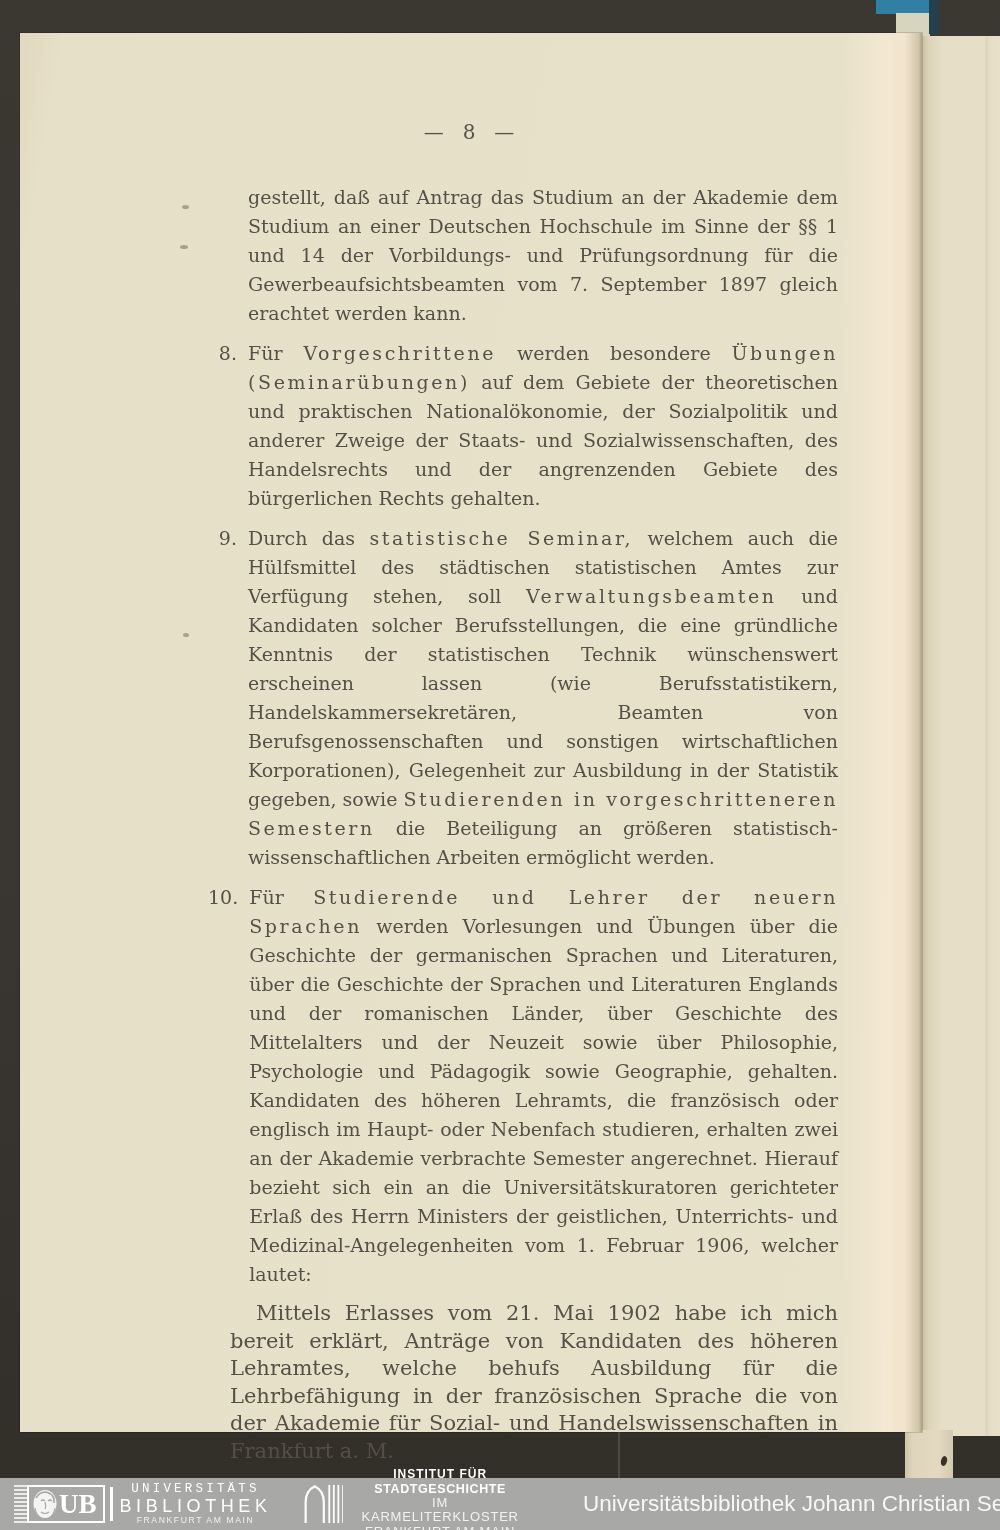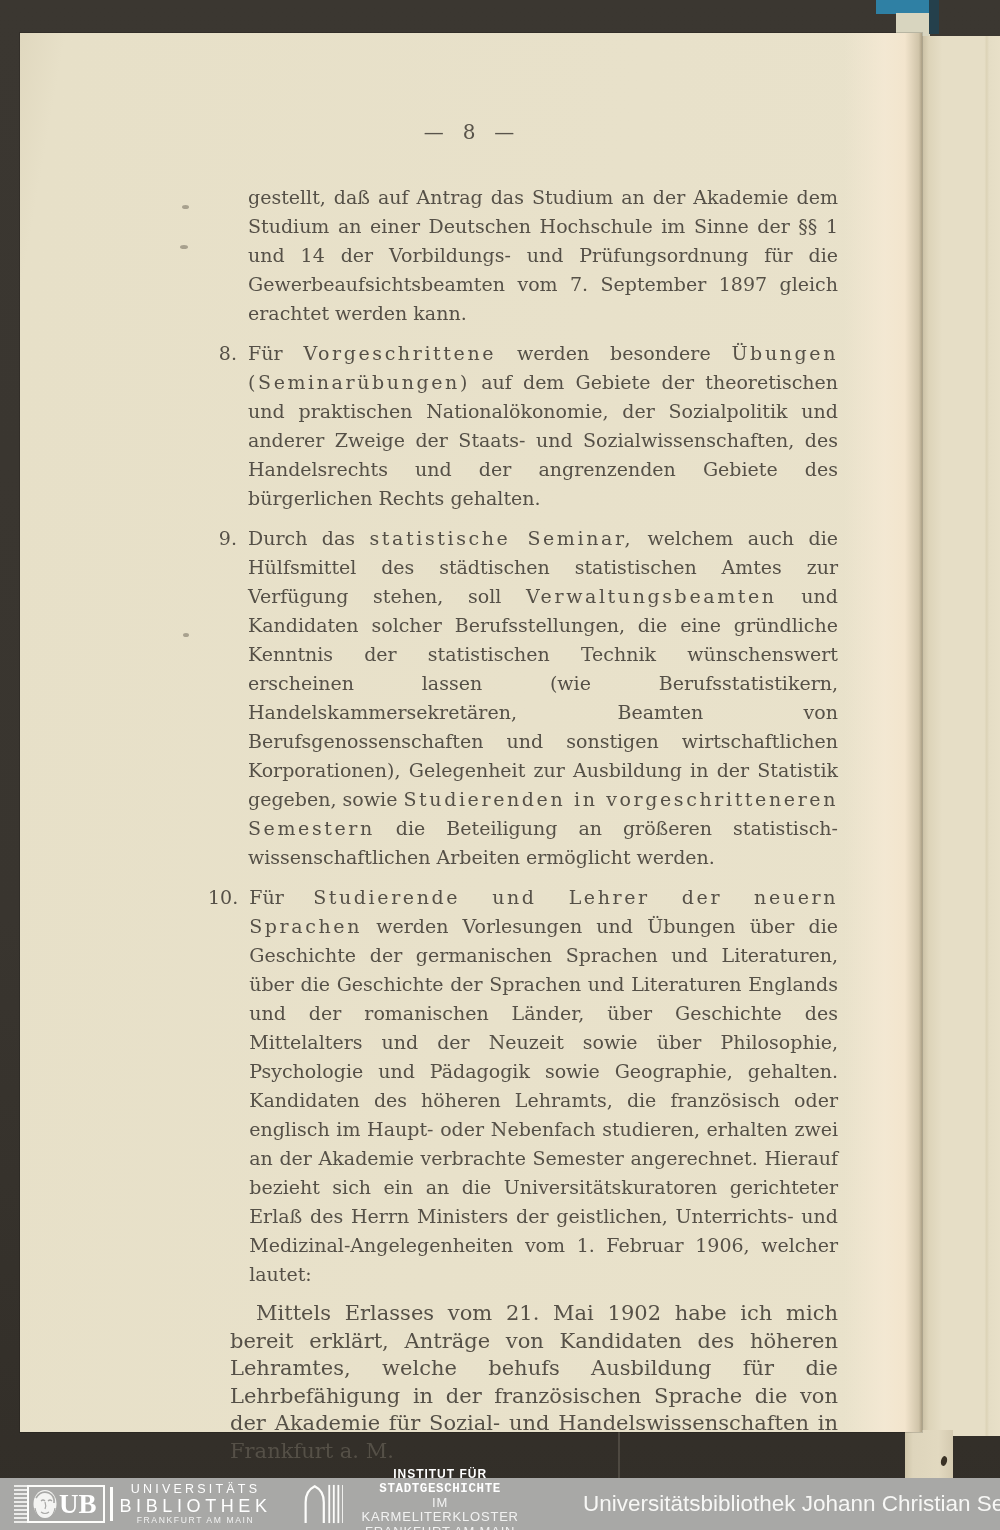--- a/index.html
+++ b/index.html
@@ -47,28 +47,28 @@
     font-family:"Liberation Sans", sans-serif;color:#fff;text-align:center;}
   .ub-logo{display:flex;align-items:center;}
   .ub-spine{width:15px;height:42px;margin-right:-2px;
     background:repeating-linear-gradient(to bottom,rgba(255,255,255,0) 0 2px,#f2f2f0 2px 4px);
     opacity:.9;}
   .ub-box{position:relative;display:flex;align-items:center;height:34px;
     border:2px solid #fdfdfb;padding:0 6px 0 2px;}
   .ub-abbr{font-family:"Liberation Serif", serif;font-weight:bold;font-size:27px;line-height:1;}
   .ub-sep{width:3px;height:34px;background:#fdfdfb;margin:0 7px 0 5px;}
   .ub-text{display:flex;flex-direction:column;line-height:1.06;}
-  .ub-text .u1{font-size:12.5px;letter-spacing:3.2px;}
+  .ub-text .u1{font-size:12.5px;letter-spacing:3.2px;font-family:Liberation Mono, monospace;}
   .ub-text .u2{font-size:18px;letter-spacing:4.6px;}
   .ub-text .u3{font-size:8.6px;letter-spacing:1.6px;opacity:.85;}
 
   .inst-logo{display:flex;align-items:center;margin-left:30px;}
   .inst-text{display:flex;flex-direction:column;line-height:1.12;margin-left:16px;}
   .inst-text .i1{font-size:12px;font-weight:bold;letter-spacing:1px;}
-  .inst-text .i2{font-size:12.5px;font-weight:bold;letter-spacing:.6px;font-family:Liberation Mono, monospace;}
+  .inst-text .i2{font-size:12.5px;font-weight:bold;letter-spacing:.6px;}
   .inst-text .i3,.inst-text .i4{font-size:13px;letter-spacing:.8px;opacity:.85;}
 
   .lib-name{margin-left:62px;font-size:22.5px;color:#f7f7f5;font-weight:400;white-space:nowrap;}
 </style>
 </head>
 <body>
 
 <div class="stage">
 
   <div class="underpages"></div>

